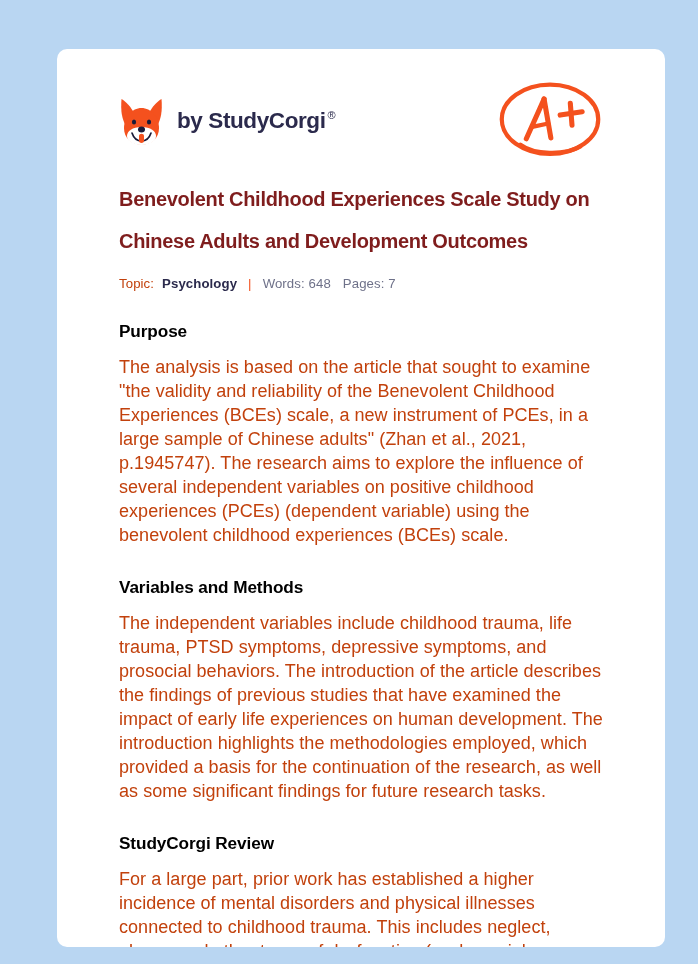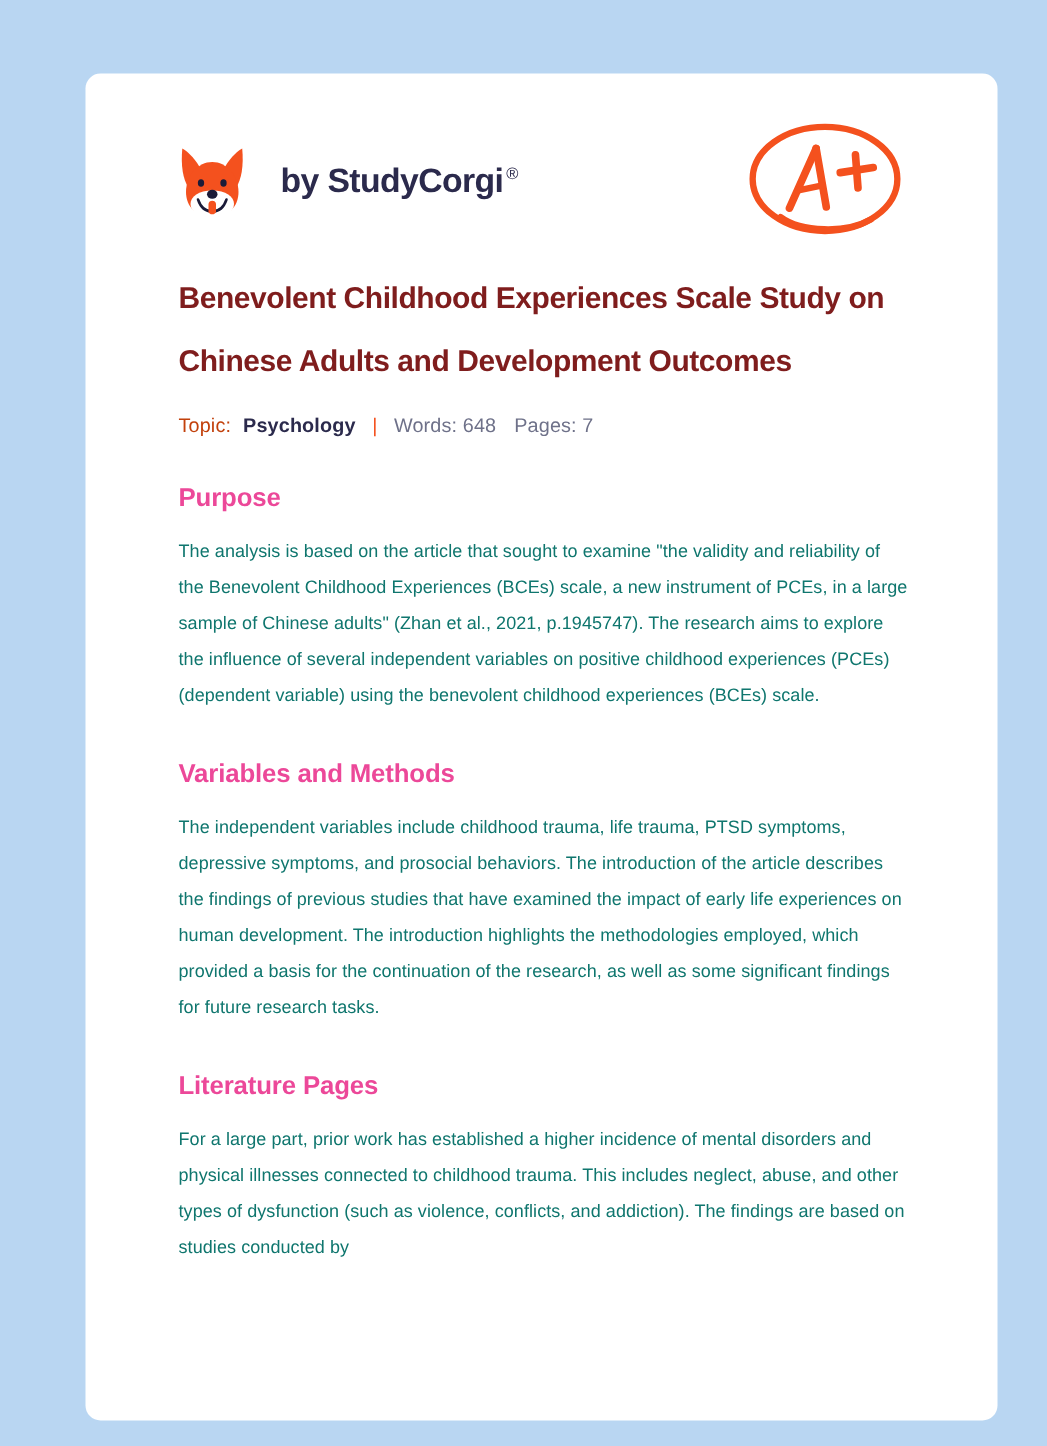--- a/index.html
+++ b/index.html
@@ -36,21 +36,21 @@
   
   .header {
     display: flex;
     align-items: center;
     justify-content: space-between;
     height: 84px;
   }
   .brand {
     display: flex;
     align-items: center;
-    gap: 23px;
+    gap: 13px;
   }
   .corgi-logo {
     width: 45px;
     height: 50px;
     display: block;
   }
   .brand-text {
     font-size: 22.5px;
     font-weight: 700;
     color: #2b2a4c;
@@ -99,28 +99,28 @@
   .meta .sep {
     color: #f4511e;
     margin: 0 11px;
   }
   .meta .words { margin-right: 12px; }
 
   
   .section-heading {
     font-size: 17.2px;
     font-weight: 700;
-    color: #ec4899;
+    color: #000000;
     margin: 30px 0 0 0;
     letter-spacing: -0.1px;
   }
   .section-body {
-    font-size: 12px;
+    font-size: 18px;
     line-height: 24px;
-    color: #0f766e;
+    color: #c2410c;
     margin: 13px 0 0 0;
     letter-spacing: 0.05px;
   }
 </style>
 </head>
 <body>
 
 <div class="page">
   <div class="card">
     <div class="card-inner">
@@ -178,18 +178,18 @@
         <span class="words">Words: 648</span>
         <span>Pages: 7</span>
       </div>
 
       <h2 class="section-heading">Purpose</h2>
       <p class="section-body">The analysis is based on the article that sought to examine "the validity and reliability of the Benevolent Childhood Experiences (BCEs) scale, a new instrument of PCEs, in a large sample of Chinese adults" (Zhan et al., 2021, p.1945747). The research aims to explore the influence of several independent variables on positive childhood experiences (PCEs) (dependent variable) using the benevolent childhood experiences (BCEs) scale.</p>
 
       <h2 class="section-heading">Variables and Methods</h2>
       <p class="section-body">The independent variables include childhood trauma, life trauma, PTSD symptoms, depressive symptoms, and prosocial behaviors. The introduction of the article describes the findings of previous studies that have examined the impact of early life experiences on human development. The introduction highlights the methodologies employed, which provided a basis for the continuation of the research, as well as some significant findings for future research tasks.</p>
 
-      <h2 class="section-heading">Literature Pages</h2>
+      <h2 class="section-heading">StudyCorgi Review</h2>
       <p class="section-body">For a large part, prior work has established a higher incidence of mental disorders and physical illnesses connected to childhood trauma. This includes neglect, abuse, and other types of dysfunction (such as violence, conflicts, and addiction). The findings are based on studies conducted by</p>
 
     </div>
   </div>
 </div>
 
 </body></html>

